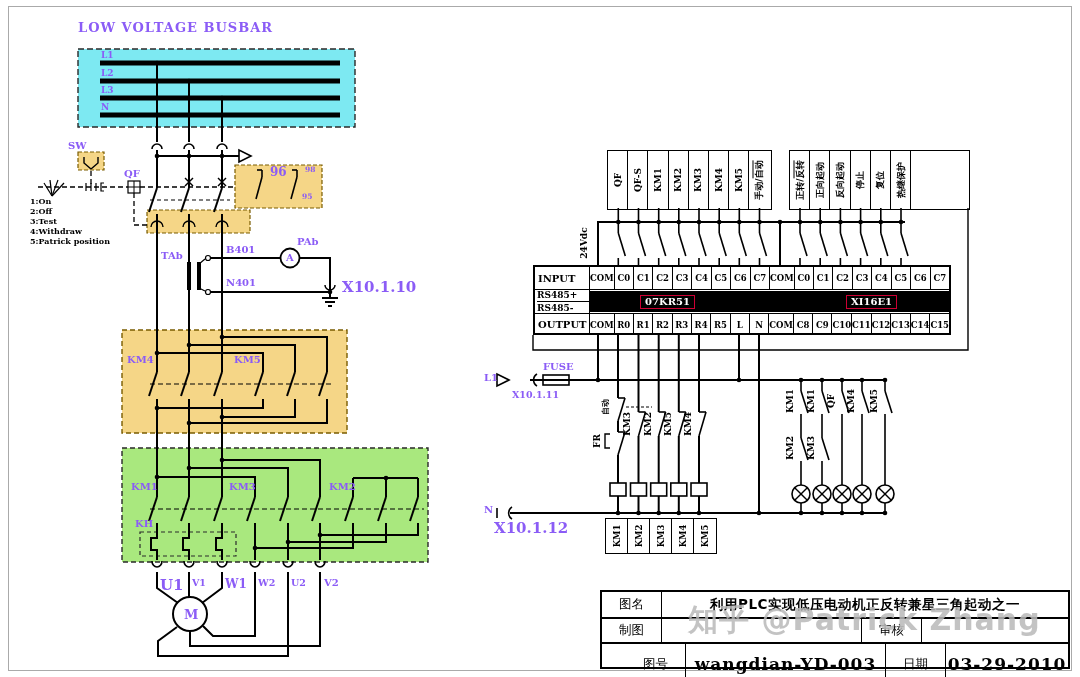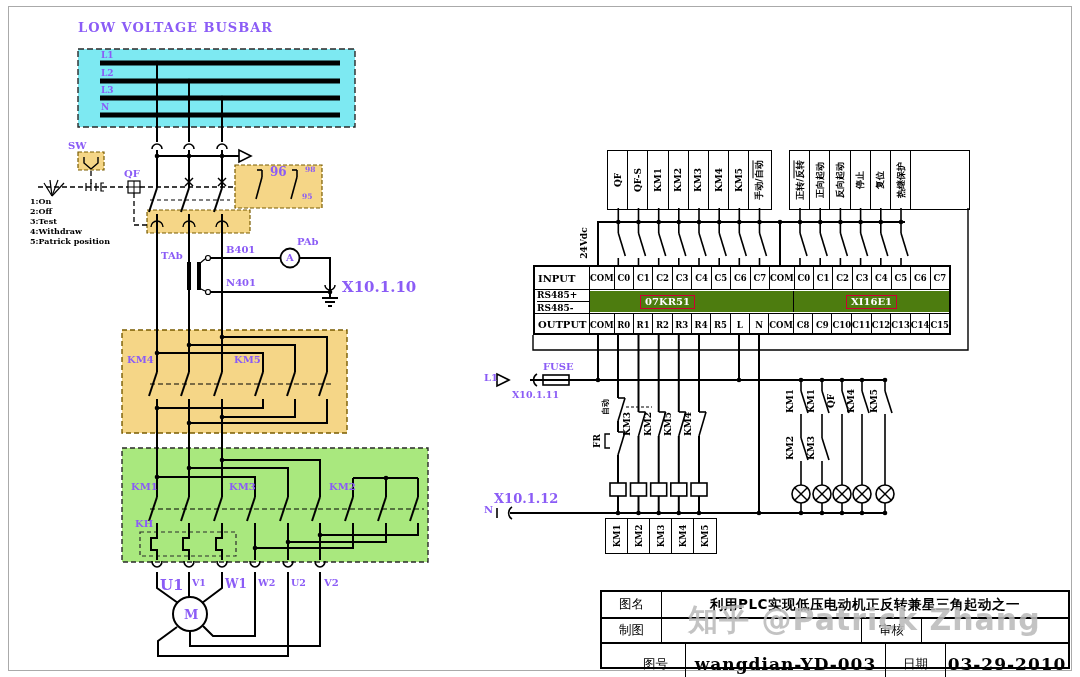--- a/index.html
+++ b/index.html
@@ -582,21 +582,21 @@
           <div class="tcell">C6</div>
           <div class="tcell">C7</div>
         </div>
     </div>
     <div class="prow" style="height:24px;">
       <div class="plab rs">
         <span>RS485+</span>
           <span>RS485-</span>
       </div>
       <div class="redwrap">
-        <div class="redband" id="redband" style="background: #4d7c0f; gap: 48px;">
+        <div class="redband" id="redband" style="background: #000000; gap: 48px;">
           <div class="redhalf">
               <span class="mod">07KR51</span>
             </div>
           <div class="redhalf">
               <span class="mod">XI16E1</span>
             </div>
         </div>
       </div>
     </div>
     <div class="prow" style="height:22px;">
@@ -621,21 +621,21 @@
           <div class="tcell">C14</div>
           <div class="tcell">C15</div>
         </div>
     </div>
   </div>
 
   <span class="lbl" style="left:484px;top:373px;">L1</span>
   <span class="lbl" style="left:543px;top:362px;">FUSE</span>
   <span class="lbl" style="left:512px;top:390px;font-size:9.5px;">X10.1.11</span>
   <span class="lbl" style="left:484px;top:505px;">N</span>
-  <span class="lbl" style="left:494px;top:492px;font-size:13px;text-align:right;">X10.1.12</span>
+  <span class="lbl" style="left:494px;top:521px;font-size:15px;text-align:right;">X10.1.12</span>
   <div class="anch s8" style="left:605px;top:407px;">
       <span>自动</span>
     </div>
   <div class="anch" style="left:597px;top:441px;">
       <span>FR</span>
     </div>
   <div class="anch" style="left:627px;top:424px;">
       <span>KM3</span>
     </div>
   <div class="anch" style="left:648px;top:424px;">

